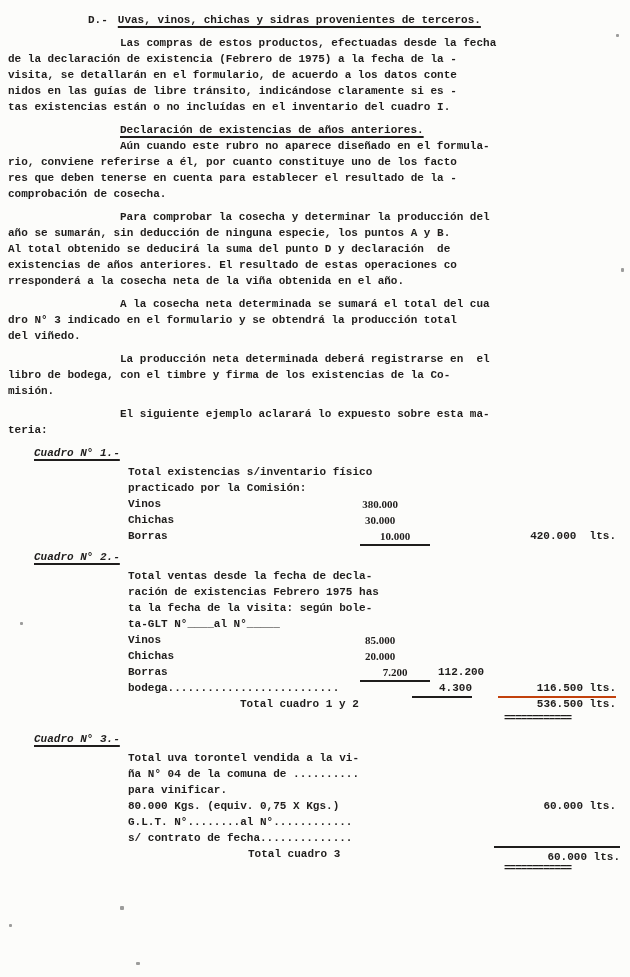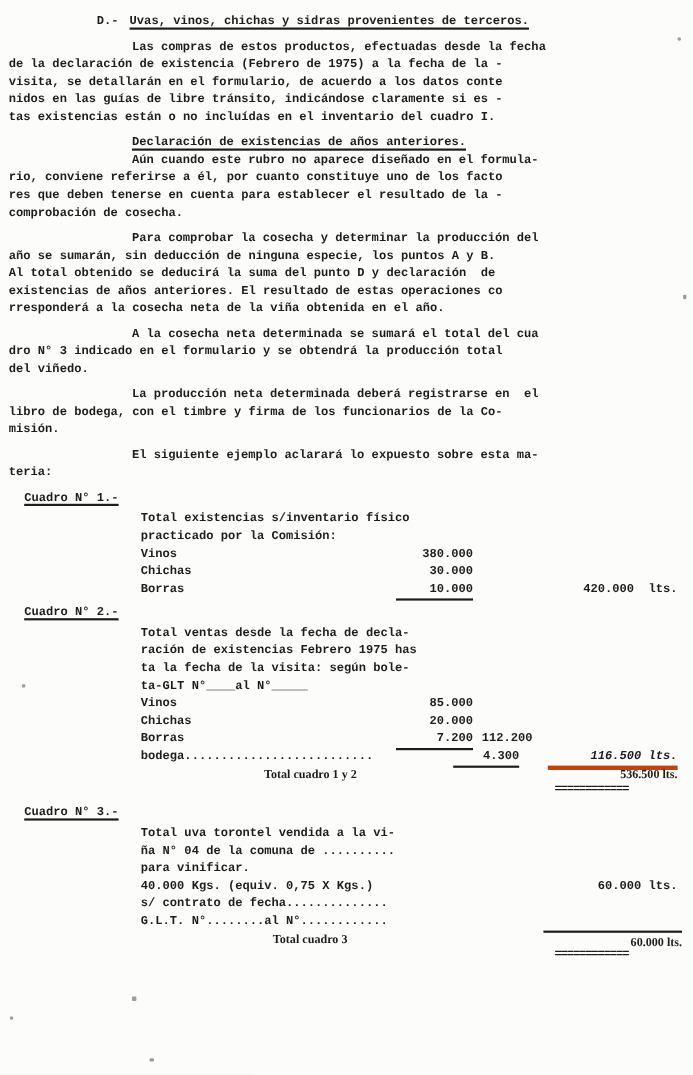--- a/index.html
+++ b/index.html
@@ -15,32 +15,32 @@
     line-height:16px;
     overflow:hidden;
     box-sizing:border-box;
     padding:12px 0 0 8px;
   }
   .u{text-decoration:underline;text-underline-offset:3px;text-decoration-thickness:1.5px;}
   .hlabel{margin-right:10px;}
   .h-d,.h-e{margin:0 0 7px 80px;white-space:pre;}
   .h-decl{margin:3px 0 0 112px;white-space:pre;}
   .para{margin:0 16px 7px 0;text-indent:112px;white-space:pre-wrap;max-width:616px;}
-  .cuadro-heading{margin:4px 0 3px 14px;white-space:pre;}
+  .cuadro-heading{margin:4px 0 3px 26px;white-space:pre;font-style:italic;}
   .cblock{margin:0 0 5px 0;}
   .cdesc{padding-left:120px;white-space:pre-wrap;max-width:616px;}
   .cline{position:relative;padding-left:120px;white-space:pre;}
-  .v1{position:absolute;left:322px;width:100px;text-align:right;top:0;}
+  .v1{position:absolute;left:322px;width:100px;text-align:center;top:0;font-family:Liberation Serif, serif;}
   .v1.ub{left:352px;width:70px;border-bottom:2px solid #1f1d1c;}
   .v2{position:absolute;left:430px;top:0;}
   .v4300{position:absolute;left:404px;width:60px;text-align:right;top:0;border-bottom:2px solid #1f1d1c;}
   .t1{position:absolute;left:490px;width:118px;text-align:right;top:0;}
-  .t1.ub{border-bottom:4px solid #c2410c;font-style:italic;}
+  .t1.ub{border-bottom:2px solid #c2410c;}
   .t3total{position:absolute;left:486px;width:126px;text-align:right;top:0;border-top:2px solid #1f1d1c;padding-top:1px;}
-  .total-line{position:relative;white-space:pre;font-family:Liberation Serif, serif;}
+  .total-line{position:relative;white-space:pre;}
   .tl1{padding-left:232px;}
   .tl3{padding-left:240px;}
   .rule-line{padding-left:496px;height:14px;line-height:12px;letter-spacing:-1px;margin-bottom:2px;white-space:pre;}
   .speckle{position:absolute;background:rgba(40,40,40,.45);border-radius:1px;}
   .sp1{left:616px;top:34px;width:3px;height:3px;}
   .sp2{left:621px;top:268px;width:3px;height:4px;}
   .sp3{left:20px;top:622px;width:3px;height:3px;}
   .sp4{left:120px;top:906px;width:4px;height:4px;}
   .sp5{left:9px;top:924px;width:3px;height:3px;}
   .sp6{left:136px;top:962px;width:4px;height:3px;}
@@ -75,21 +75,21 @@
 
   <div class="para">Para comprobar la cosecha y determinar la producción del
 año se sumarán, sin deducción de ninguna especie, los puntos A y B.
 Al total obtenido se deducirá la suma del punto D y declaración  de
 existencias de años anteriores. El resultado de estas operaciones co
 rresponderá a la cosecha neta de la viña obtenida en el año.</div>
   <div class="para">A la cosecha neta determinada se sumará el total del cua
 dro N° 3 indicado en el formulario y se obtendrá la producción total
 del viñedo.</div>
   <div class="para">La producción neta determinada deberá registrarse en  el
-libro de bodega, con el timbre y firma de los funcionarios de la Co-
+libro de bodega, con el timbre y firma de los existencias de la Co-
 misión.</div>
   <div class="para">El siguiente ejemplo aclarará lo expuesto sobre esta ma-
 teria:</div>
 
   <div class="cuadro-heading"><span class="u">Cuadro N° 1.-</span></div>
   <div class="cblock">
     <div class="cdesc">Total existencias s/inventario físico
 practicado por la Comisión:</div>
     <div class="cline"><span>Vinos</span><span class="v1">380.000</span></div>
     <div class="cline"><span>Chichas</span><span class="v1">30.000</span></div>
@@ -108,20 +108,20 @@
     <div class="cline"><span>bodega..........................</span><span class="v4300">4.300</span><span class="t1 ub">116.500 lts.</span></div>
     <div class="total-line tl1"><span>Total cuadro 1 y 2</span><span class="t1">536.500 lts.</span></div>
     <div class="rule-line">============</div>
   </div>
 
   <div class="cuadro-heading"><span class="u">Cuadro N° 3.-</span></div>
   <div class="cblock">
     <div class="cdesc">Total uva torontel vendida a la vi-
 ña N° 04 de la comuna de ..........
 para vinificar.</div>
-    <div class="cline"><span>40.000 Kgs. (equiv. 0,75 X Kgs.)</span><span class="t1">60.000 lts.</span></div>
+    <div class="cline"><span>80.000 Kgs. (equiv. 0,75 X Kgs.)</span><span class="t1">60.000 lts.</span></div>
+    <div class="cline">G.L.T. N°........al N°............</div>
     <div class="cline">s/ contrato de fecha..............</div>
-    <div class="cline">G.L.T. N°........al N°............</div>
     <div class="total-line tl3"><span>Total cuadro 3</span><span class="t3total">60.000 lts.</span></div>
     <div class="rule-line">============</div>
   </div>
 
 </div>
 
 </body></html>

